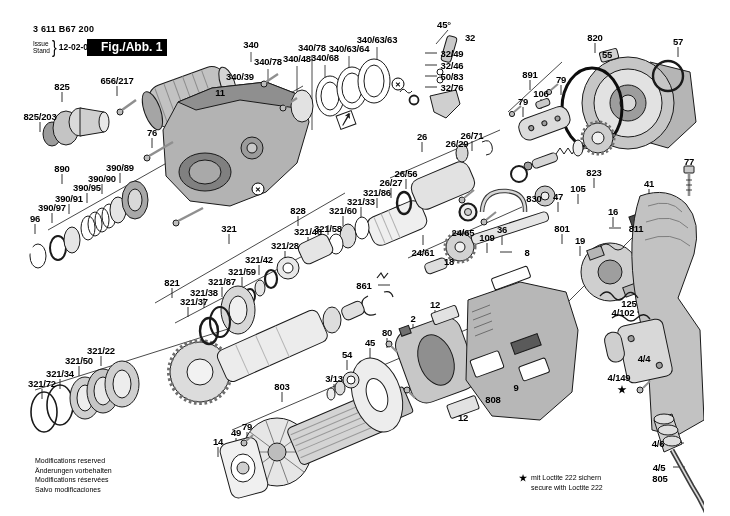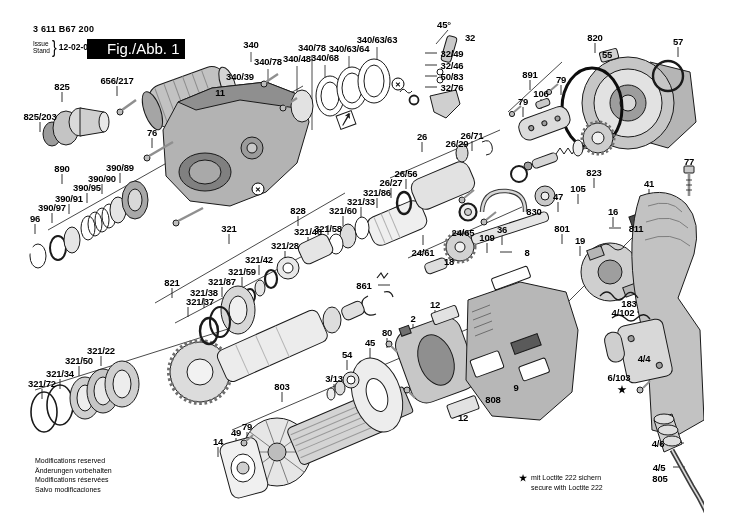--- a/index.html
+++ b/index.html
@@ -5,22 +5,22 @@
   html,body{margin:0;padding:0;background:#fff;}
   .stage{position:relative;width:704px;height:516px;background:#ffffff;overflow:hidden;
          font-family:"Liberation Sans",sans-serif;color:#000;}
   svg.art{position:absolute;left:0;top:0;z-index:1;}
   .hdr{position:absolute;z-index:4;}
   .part-no{left:33px;top:24px;font-size:9px;font-weight:700;letter-spacing:.2px;}
   .issue-blk{left:33px;top:39px;display:flex;align-items:center;gap:1px;}
   .issue-col{display:flex;flex-direction:column;font-size:6.5px;line-height:7px;}
   .brace{font-size:14px;font-weight:400;transform:scaleY(1.25);margin:0 1px;}
   .issue-date{font-size:8.5px;font-weight:700;}
-  .fig-box{left:87px;top:39px;background:#000;color:#fff;font-size:15px;font-weight:400;
-           padding:1px 5px 2px 20px;}
+  .fig-box{left:87px;top:39px;background:#000;color:#fff;font-size:12px;font-weight:700;
+           padding:1px 5px 2px 14px;}
   .plabel{position:absolute;z-index:3;transform:translate(-50%,-50%);
           font-size:9.5px;font-weight:700;white-space:nowrap;letter-spacing:-0.2px;}
   .marker-x{position:absolute;z-index:3;transform:translate(-50%,-50%);width:11px;height:11px;
             border:1.2px solid #000;border-radius:50%;background:#fff;display:flex;
             align-items:center;justify-content:center;font-size:7px;font-weight:700;}
   .marker-star{position:absolute;z-index:3;transform:translate(-50%,-50%);font-size:10px;font-weight:700;}
   .fn-left{position:absolute;left:35px;top:456px;font-size:7px;line-height:9.5px;z-index:4;}
   .fn-right{position:absolute;left:519px;top:473px;display:flex;gap:4px;z-index:4;}
   .fn-right .star{font-size:9px;font-weight:700;line-height:10px;}
   .fn-right .lines{font-size:7px;line-height:9.5px;}
@@ -500,55 +500,55 @@
       <div class="plabel" style="left: 541px; top: 93px;">106</div>
       <div class="plabel" style="left: 523px; top: 101px;">79</div>
       <div class="plabel" style="left: 595px; top: 37px;">820</div>
       <div class="plabel" style="left: 607px; top: 54px;">55</div>
       <div class="plabel" style="left: 678px; top: 41px;">57</div>
       <div class="plabel" style="left: 689px; top: 161px;">77</div>
       <div class="plabel" style="left: 649px; top: 183px;">41</div>
       <div class="plabel" style="left: 594px; top: 172px;">823</div>
       <div class="plabel" style="left: 578px; top: 188px;">105</div>
       <div class="plabel" style="left: 558px; top: 196px;">47</div>
-      <div class="plabel" style="left: 534px; top: 211px;">830</div>
+      <div class="plabel" style="left: 534px; top: 198px;">830</div>
       <div class="plabel" style="left: 422px; top: 136px;">26</div>
       <div class="plabel" style="left: 472px; top: 135px;">26/71</div>
       <div class="plabel" style="left: 457px; top: 143px;">26/29</div>
       <div class="plabel" style="left: 406px; top: 173px;">26/56</div>
       <div class="plabel" style="left: 391px; top: 182px; text-align: right;">26/27</div>
       <div class="plabel" style="left: 377px; top: 192px;">321/86</div>
       <div class="plabel" style="left: 361px; top: 201px;">321/33</div>
       <div class="plabel" style="left: 343px; top: 210px;">321/60</div>
       <div class="plabel" style="left: 328px; top: 228px;">321/58</div>
       <div class="plabel" style="left: 298px; top: 210px;">828</div>
       <div class="plabel" style="left: 308px; top: 231px;">321/46</div>
       <div class="plabel" style="left: 285px; top: 245px;">321/28</div>
       <div class="plabel" style="left: 229px; top: 228px;">321</div>
       <div class="plabel" style="left: 259px; top: 259px;">321/42</div>
       <div class="plabel" style="left: 242px; top: 271px;">321/59</div>
       <div class="plabel" style="left: 222px; top: 281px;">321/87</div>
       <div class="plabel" style="left: 204px; top: 292px;">321/38</div>
-      <div class="plabel" style="left: 200px; top: 301px;">321/37</div>
+      <div class="plabel" style="left: 194px; top: 301px;">321/37</div>
       <div class="plabel" style="left: 172px; top: 282px;">821</div>
       <div class="plabel" style="left: 364px; top: 285px;">861</div>
       <div class="plabel" style="left: 423px; top: 252px;">24/61</div>
       <div class="plabel" style="left: 449px; top: 261px;">18</div>
       <div class="plabel" style="left: 463px; top: 232px;">24/65</div>
       <div class="plabel" style="left: 487px; top: 237px;">109</div>
       <div class="plabel" style="left: 502px; top: 229px;">36</div>
       <div class="plabel" style="left: 527px; top: 252px;">8</div>
       <div class="plabel" style="left: 562px; top: 228px;">801</div>
       <div class="plabel" style="left: 580px; top: 240px;">19</div>
       <div class="plabel" style="left: 613px; top: 211px;">16</div>
       <div class="plabel" style="left: 636px; top: 228px;">811</div>
-      <div class="plabel" style="left: 629px; top: 303px;">183</div>
+      <div class="plabel" style="left: 629px; top: 303px;">125</div>
       <div class="plabel" style="left: 623px; top: 312px; text-align: right;">4/102</div>
       <div class="plabel" style="left: 644px; top: 358px;">4/4</div>
-      <div class="plabel" style="left: 619px; top: 377px;">6/103</div>
+      <div class="plabel" style="left: 619px; top: 377px;">4/149</div>
       <div class="plabel" style="left: 658px; top: 443px;">4/6</div>
       <div class="plabel" style="left: 659px; top: 467px;">4/5</div>
       <div class="plabel" style="left: 660px; top: 478px;">805</div>
       <div class="plabel" style="left: 516px; top: 387px;">9</div>
       <div class="plabel" style="left: 493px; top: 399px;">808</div>
       <div class="plabel" style="left: 435px; top: 304px;">12</div>
       <div class="plabel" style="left: 463px; top: 417px;">12</div>
       <div class="plabel" style="left: 413px; top: 318px;">2</div>
       <div class="plabel" style="left: 387px; top: 332px;">80</div>
       <div class="plabel" style="left: 370px; top: 342px;">45</div>

